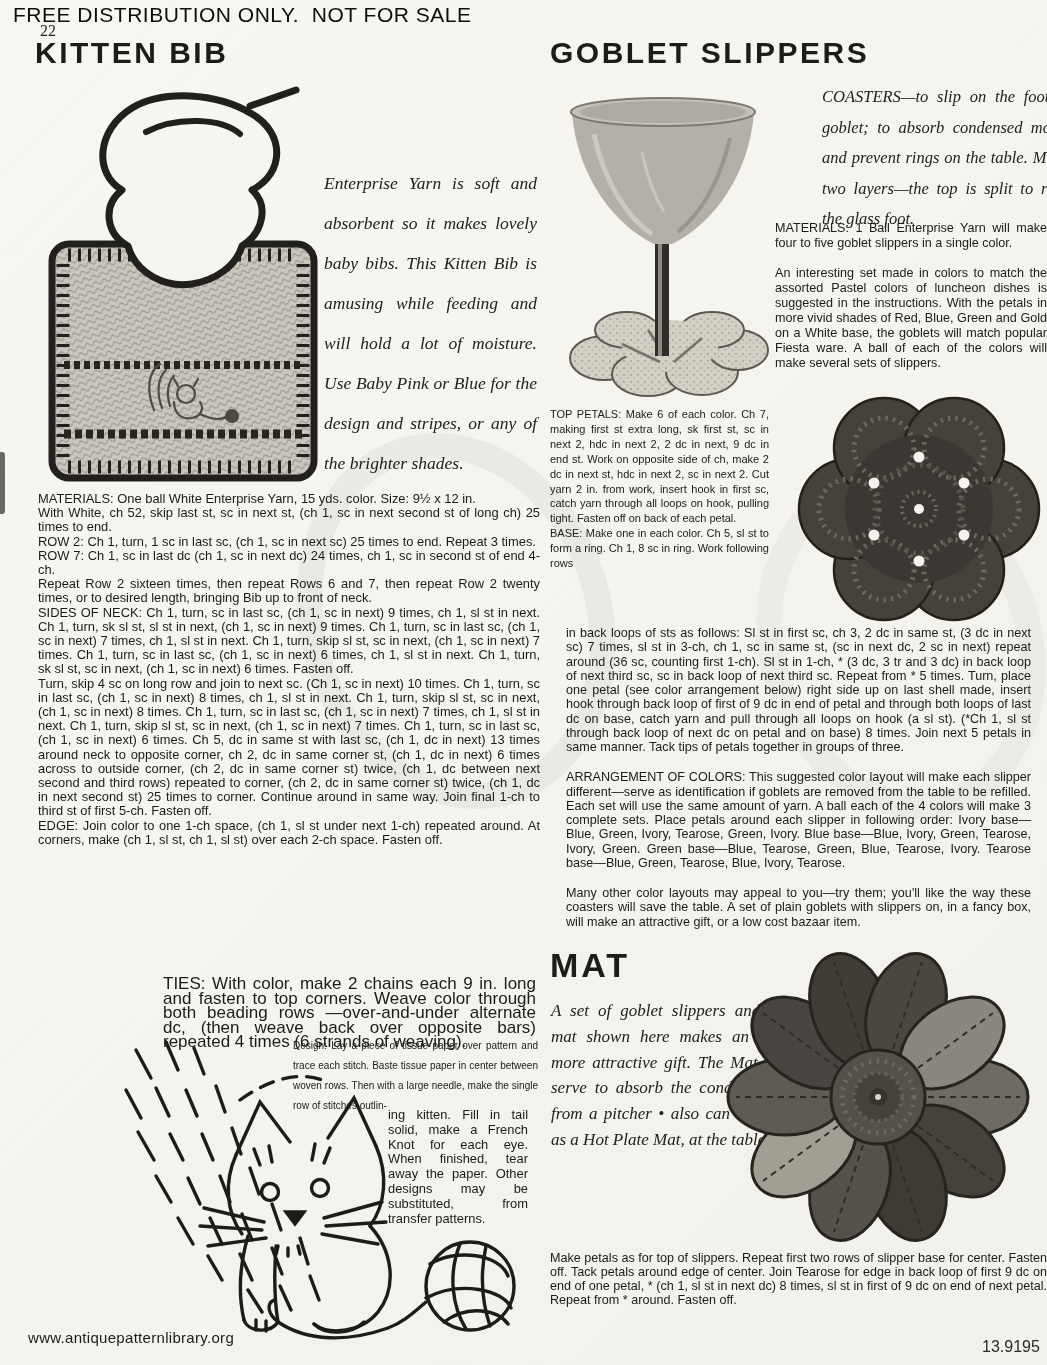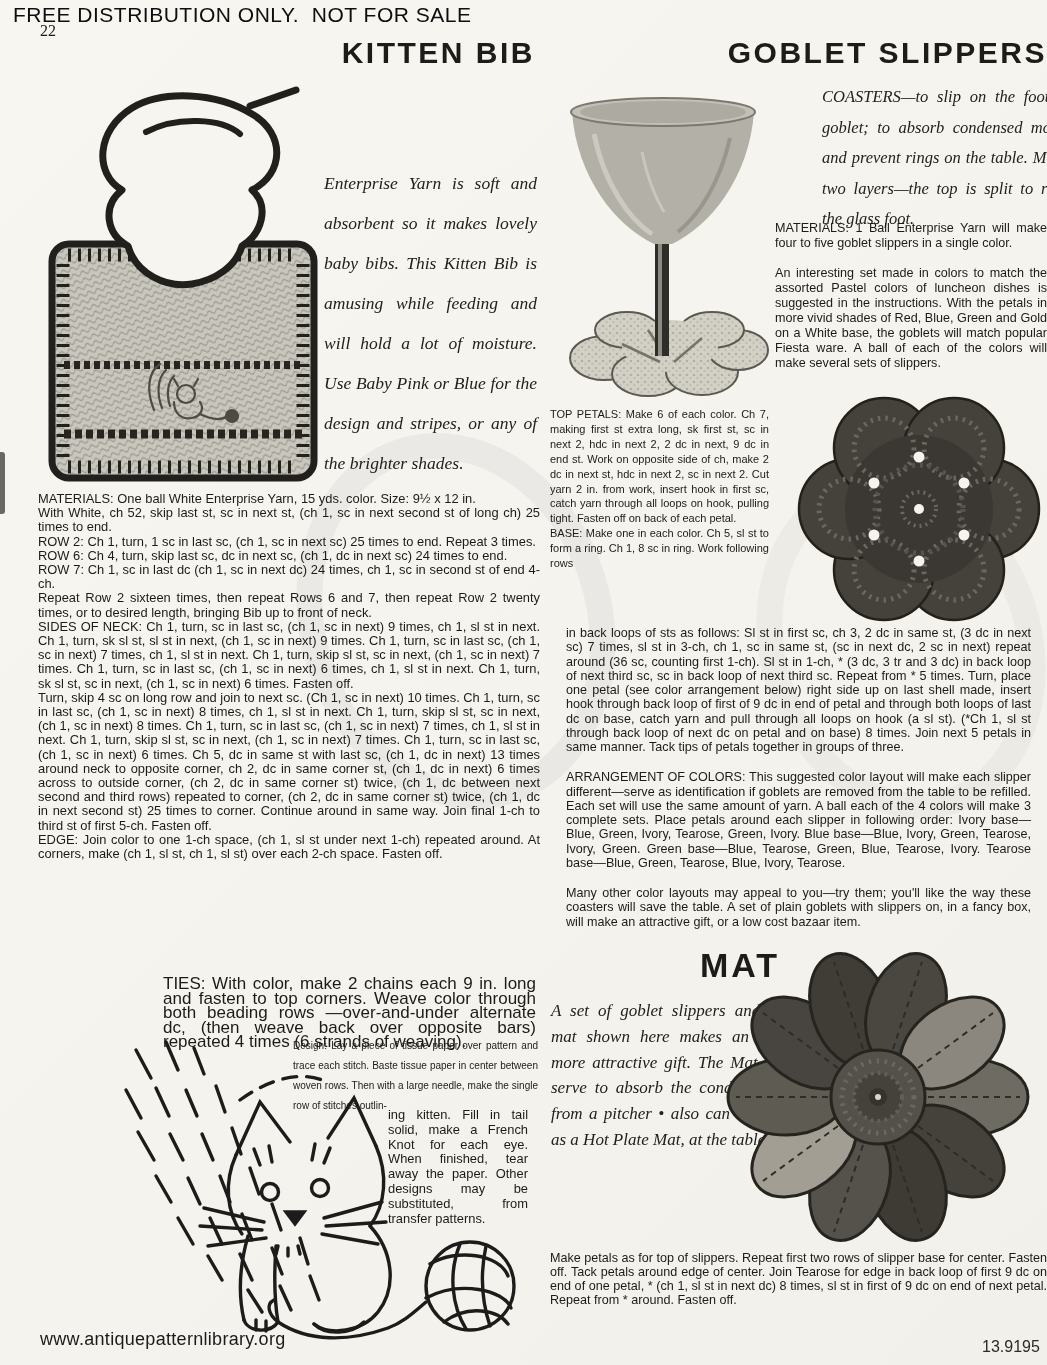--- a/index.html
+++ b/index.html
@@ -14,21 +14,21 @@
     padding-left:12px;
   }
   .abs{position:absolute;}
   .notice{
     left:13px;top:3px;width:700px;
     font-size:21px;letter-spacing:.5px;color:#0e0e0e;
     white-space:pre-wrap;
   }
   .pagenum{left:40px;top:22px;font-family:"Liberation Serif",serif;font-size:16px;}
   .title{
-    text-align:right;font-weight:700;font-size:30px;letter-spacing:2.5px;
+    text-align:left;font-weight:700;font-size:30px;letter-spacing:2.5px;
     color:#1d1c19;
   }
   .t-left{left:35px;top:36px;width:500px;}
   .t-right{left:550px;top:36px;width:497px;}
   .serif-it{font-family:"Liberation Serif",serif;font-style:italic;color:#22211e;}
   .intro-left{left:324px;top:163px;width:213px;font-size:17.5px;line-height:40px;text-align:justify;}
   .instr-left{left:38px;top:492px;width:502px;font-size:12.9px;line-height:14.2px;text-align:justify;}
   .instr-left p{margin:0;}
   .ties{left:163px;top:977px;width:373px;font-size:17px;line-height:14.6px;text-align:justify;}
   .design{left:293px;top:1036px;width:245px;font-size:10px;line-height:20px;text-align:justify;}
@@ -37,21 +37,21 @@
   .gmat{left:775px;top:221px;width:272px;font-size:12.6px;line-height:15px;text-align:justify;}
   .gcolors{left:775px;top:266px;width:272px;font-size:12.6px;line-height:15px;text-align:justify;}
   .petals{left:550px;top:407px;width:219px;font-size:11px;line-height:14.9px;text-align:justify;}
   .petals p{margin:0;}
   .rflow{left:550px;top:610px;width:497px;font-size:12.6px;line-height:14.25px;text-align:justify;}
   .rflow p{margin:16px;}
   .rflow p + p{margin-top:2px;}
   .mat-title{left:550px;top:946px;width:230px;font-size:34px;letter-spacing:3px;}
   .mat-intro{left:551px;top:998px;width:239px;font-size:17px;line-height:25.8px;text-align:justify;}
   .mat-instr{left:550px;top:1252px;width:497px;font-size:12.6px;line-height:13.9px;text-align:justify;}
-  .site{left:40px;top:1329px;font-size:18px;color:#1b1b1b;letter-spacing:.3px;text-align:center;}
+  .site{left:28px;top:1329px;font-size:15px;color:#1b1b1b;letter-spacing:.3px;text-align:center;}
   .date{left:982px;top:1338px;font-size:16px;color:#2a2a2a;}
   svg{display:block;}
   .z1{z-index:1;} .z2{z-index:2;position:absolute;}
   
   .wm{position:absolute;border:26px solid rgba(40,40,55,.05);border-radius:50%;}
   .wm1{left:300px;top:430px;width:260px;height:330px;transform:rotate(-18deg);}
   .wm2{left:760px;top:470px;width:230px;height:300px;transform:rotate(-18deg);border-color:rgba(40,40,55,.04);}
   .scan-mark{position:absolute;left:0;top:452px;width:5px;height:62px;background:#3a3935;opacity:.75;border-radius:0 3px 3px 0;}
 </style>
 </head>
@@ -98,21 +98,20 @@
     <path d="M110,54 C140,38 186,40 204,56" fill="none" stroke="#21201d" stroke-width="6" stroke-linecap="round"></path>
     <path d="M214,28 L260,12" stroke="#21201d" stroke-width="7" stroke-linecap="round"></path>
   </svg>
 
   <div class="abs serif-it intro-left">Enterprise Yarn is soft and absorbent so it makes lovely baby bibs. This Kitten Bib is amusing while feeding and will hold a lot of moisture. Use Baby Pink or Blue for the design and stripes, or any of the brighter shades.</div>
 
   <div class="abs instr-left z2">
     <p>MATERIALS: One ball White Enterprise Yarn, 15 yds. color. Size: 9½ x 12 in.</p>
     <p>With White, ch 52, skip last st, sc in next st, (ch 1, sc in next second st of long ch) 25 times to end.</p>
     <p>ROW 2: Ch 1, turn, 1 sc in last sc, (ch 1, sc in next sc) 25 times to end. Repeat 3 times.</p>
-    <p>ROW 6: Ch 4, turn, skip last sc, dc in next sc, (ch 1, dc in next sc) 24 times to end.</p>
     <p>ROW 7: Ch 1, sc in last dc (ch 1, sc in next dc) 24 times, ch 1, sc in second st of end 4-ch.</p>
     <p>Repeat Row 2 sixteen times, then repeat Rows 6 and 7, then repeat Row 2 twenty times, or to desired length, bringing Bib up to front of neck.</p>
     <p>SIDES OF NECK: Ch 1, turn, sc in last sc, (ch 1, sc in next) 9 times, ch 1, sl st in next. Ch 1, turn, sk sl st, sl st in next, (ch 1, sc in next) 9 times. Ch 1, turn, sc in last sc, (ch 1, sc in next) 7 times, ch 1, sl st in next. Ch 1, turn, skip sl st, sc in next, (ch 1, sc in next) 7 times. Ch 1, turn, sc in last sc, (ch 1, sc in next) 6 times, ch 1, sl st in next. Ch 1, turn, sk sl st, sc in next, (ch 1, sc in next) 6 times. Fasten off.</p>
     <p>Turn, skip 4 sc on long row and join to next sc. (Ch 1, sc in next) 10 times. Ch 1, turn, sc in last sc, (ch 1, sc in next) 8 times, ch 1, sl st in next. Ch 1, turn, skip sl st, sc in next, (ch 1, sc in next) 8 times. Ch 1, turn, sc in last sc, (ch 1, sc in next) 7 times, ch 1, sl st in next. Ch 1, turn, skip sl st, sc in next, (ch 1, sc in next) 7 times. Ch 1, turn, sc in last sc, (ch 1, sc in next) 6 times. Ch 5, dc in same st with last sc, (ch 1, dc in next) 13 times around neck to opposite corner, ch 2, dc in same corner st, (ch 1, dc in next) 6 times across to outside corner, (ch 2, dc in same corner st) twice, (ch 1, dc between next second and third rows) repeated to corner, (ch 2, dc in same corner st) twice, (ch 1, dc in next second st) 25 times to corner. Continue around in same way. Join final 1-ch to third st of first 5-ch. Fasten off.</p>
     <p>EDGE: Join color to one 1-ch space, (ch 1, sl st under next 1-ch) repeated around. At corners, make (ch 1, sl st, ch 1, sl st) over each 2-ch space. Fasten off.</p>
   </div>
 
   <div class="abs ties z2">TIES: With color, make 2 chains each 9 in. long and fasten to top corners. Weave color through both beading rows —over-and-under alternate dc, (then weave back over opposite bars) repeated 4 times (6 strands of weaving).</div>
   <div class="abs design z2">Design: Lay a piece of tissue paper over pattern and trace each stitch. Baste tissue paper in center between woven rows. Then with a large needle, make the single row of stitches outlin-</div>
   <div class="abs design2 z2">ing kitten. Fill in tail solid, make a French Knot for each eye. When finished, tear away the paper. Other designs may be substituted, from transfer patterns.</div>

